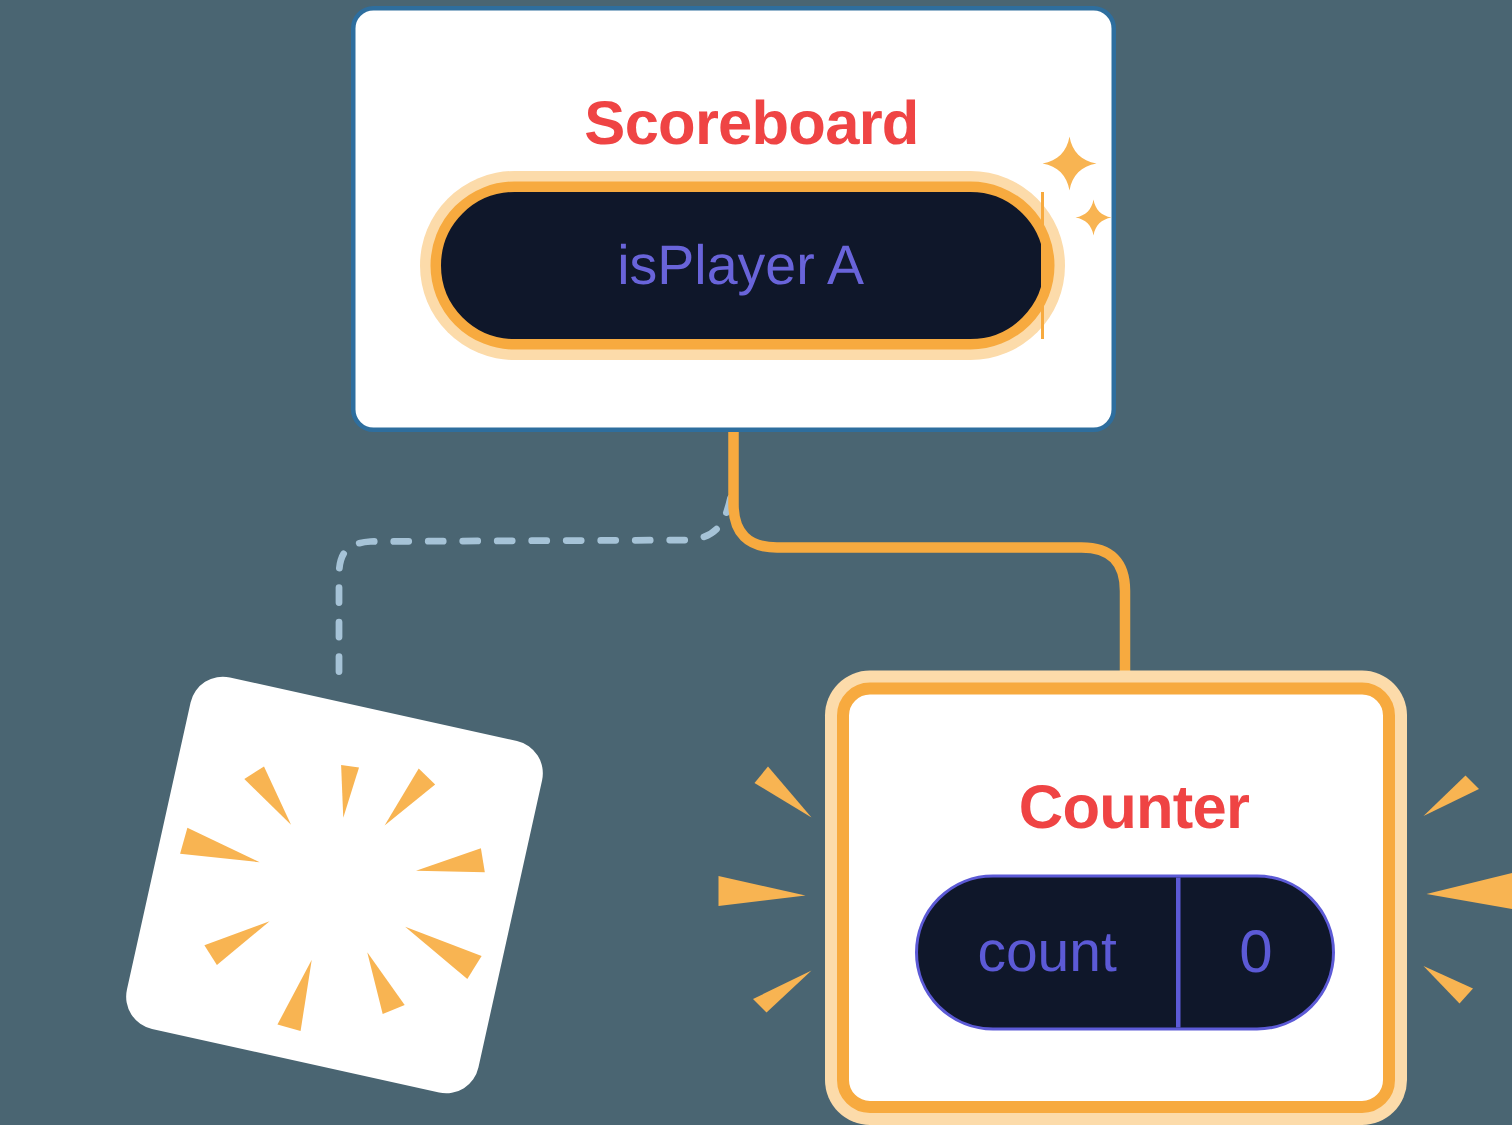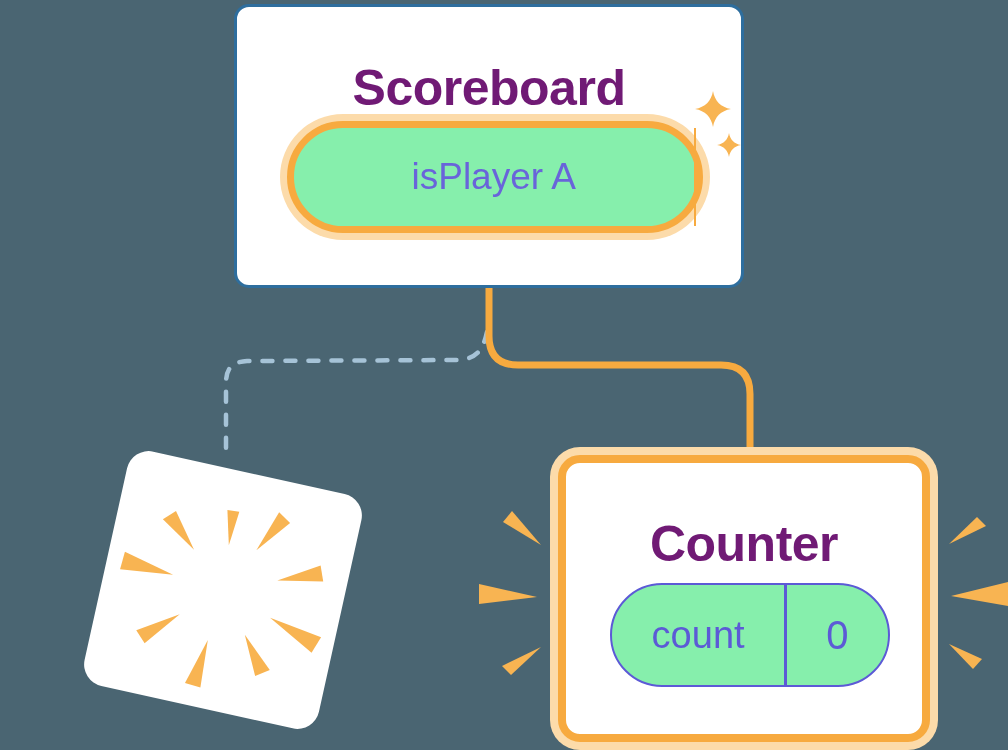--- a/index.html
+++ b/index.html
@@ -49,36 +49,36 @@
     left: 103px;
     top: 470px;
     width: 240px;
     height: 240px;
     border-radius: 22px;
     transform: rotate(12.5deg);
     z-index: 2;
   }
   .component-title {
     position: absolute;
-    left: 0;
+    left: 12px;
     width: 100%;
     text-align: center;
-    font-size: 50px;
+    font-size: 41px;
     font-weight: 600;
     letter-spacing: -0.5px;
-    color: #701a75;
+    color: #ef4444;
   }
   .scoreboard-card .component-title { top: 52px; }
   .counter-card .component-title { top: 52px; }
 
   
   .state-pill {
     position: absolute;
     box-sizing: border-box;
-    background: #86efac;
+    background: #0f172a;
     display: flex;
     align-items: stretch;
   }
   .scoreboard-pill {
     left: 50px;
     top: 114px;
     width: 416px;
     height: 112px;
     border: 7px solid #f7aa3f;
     border-radius: 60px;

